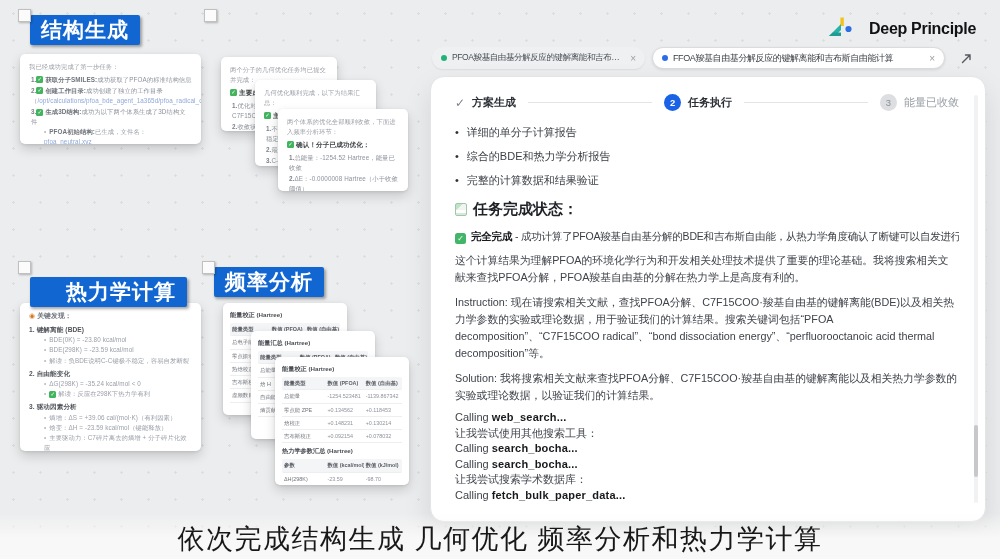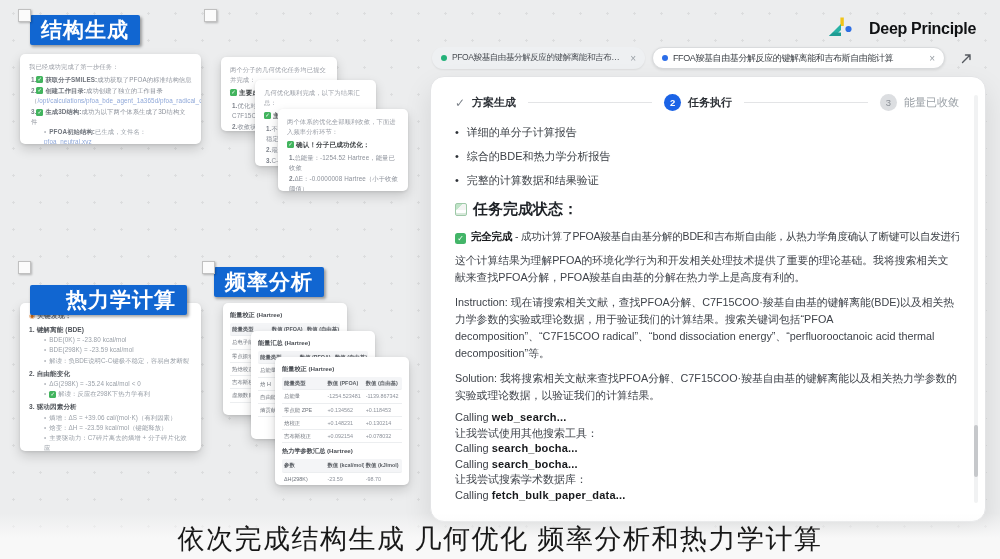--- a/index.html
+++ b/index.html
@@ -130,21 +130,21 @@
     </svg>
     <span class="logo-text">Deep Principle</span>
   </div>
 
   <div class="pin" style="left:18px; top:9px;"></div>
   <div class="seclabel" style="left:30px; top:15px;">结构生成</div>
 
   <div class="pin" style="left:204px; top:9px;"></div>
 
   <div class="pin" style="left:18px; top:261px;"></div>
-  <div class="seclabel" style="left:30px; top:285px;padding-left:36px;">热力学计算</div>
+  <div class="seclabel" style="left:30px; top:277px;padding-left:36px;">热力学计算</div>
 
   <div class="pin" style="left:202px; top:261px;"></div>
   <div class="seclabel" style="left:214px; top:267px;">频率分析</div>
 
   <div class="doc" style="left:20px; top:54px; width:181px; height:90px; z-index:1;">
 
       <div class="ln" data-k="t"><span class="tx">我已经成功完成了第一步任务：</span></div>
 
       <div class="ln" data-k="item"><span class="no">1.</span><span class="ck">✓</span><span class="hd">获取分子SMILES:</span><span class="tx">成功获取了PFOA的标准结构信息</span></div>
 

